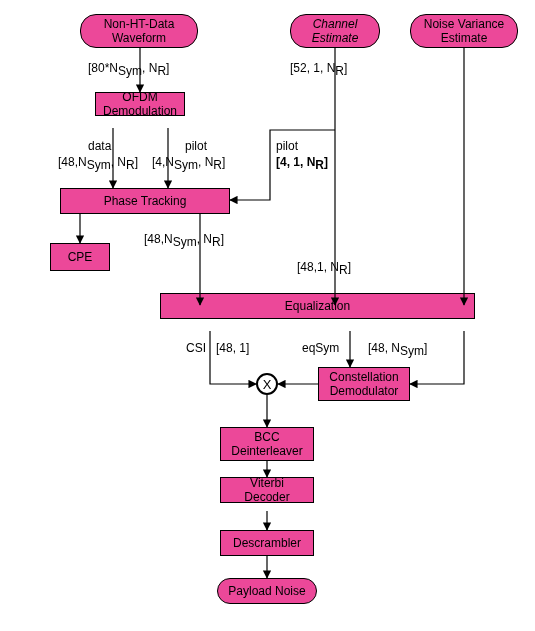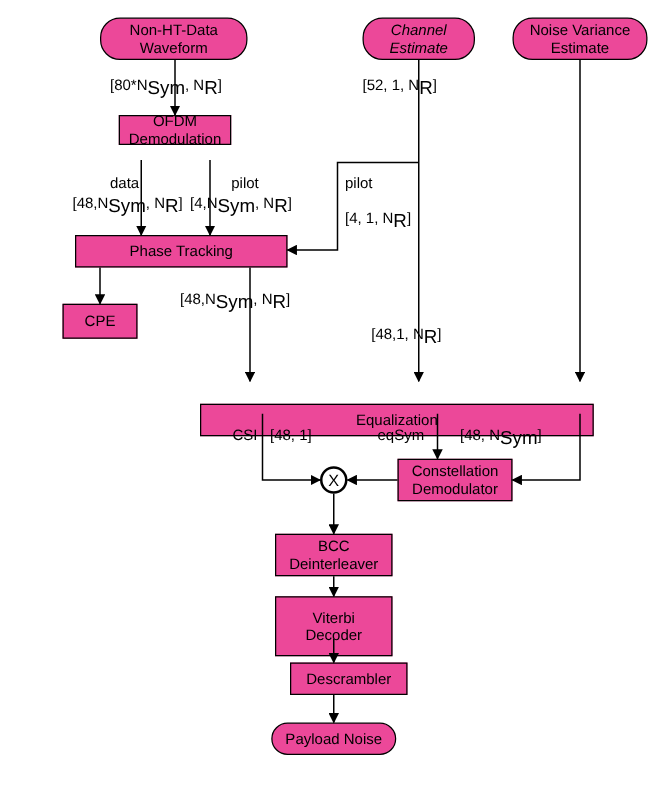--- a/index.html
+++ b/index.html
@@ -9,65 +9,65 @@
     display:flex; align-items:center; justify-content:center; line-height:1.2;
     padding:2px 4px; box-sizing:border-box;
   }
   .rounded { border-radius:16px; }
   .circle {
     position:absolute; border:2px solid #000; border-radius:50%;
     display:flex; align-items:center; justify-content:center; background:#fff;
     font-size:13px; box-sizing:border-box;
   }
   .lbl { position:absolute; white-space:nowrap; line-height:1.1; }
-  .sub { font-size:15px; vertical-align:sub; }
+  .sub { font-size:12px; vertical-align:sub; }
   svg.arrows { position:absolute; left:0; top:0; width:535px; height:631px; pointer-events:none; }
 </style>
 </head>
 <body>
 
 <div class="box rounded" style="left:80px; top:14px; width:118px; height:34px; white-space:pre;">Non-HT-Data
 Waveform</div>
 <div class="box rounded" style="left:290px; top:14px; width:90px; height:34px; white-space:pre;font-style:italic;">Channel
 Estimate</div>
 <div class="box rounded" style="left:410px; top:14px; width:108px; height:34px; white-space:pre;">Noise Variance
 Estimate</div>
 
 <div class="box" style="left:95px; top:92px; width:90px; height:24px; white-space:pre;">OFDM
 Demodulation</div>
 <div class="box" style="left:60px; top:188px; width:170px; height:26px;">Phase Tracking</div>
 <div class="box" style="left:50px; top:243px; width:60px; height:28px;">CPE</div>
-<div class="box" style="left:160px; top:323px; width:315px; height:26px;">Equalization</div>
+<div class="box" style="left:160px; top:293px; width:315px; height:26px;">Equalization</div>
 <div class="box" style="left:318px; top:367px; width:92px; height:34px; white-space:pre;">Constellation
 Demodulator</div>
 <div class="box" style="left:220px; top:427px; width:94px; height:34px; white-space:pre;">BCC
 Deinterleaver</div>
-<div class="box" style="left:220px; top:477px; width:94px; height:48px; white-space:pre;text-align:center;">Viterbi
+<div class="box" style="left:220px; top:477px; width:94px; height:26px; white-space:pre;text-align:center;">Viterbi
 Decoder</div>
-<div class="box" style="left:232px; top:530px; width:94px; height:26px;">Descrambler</div>
+<div class="box" style="left:220px; top:530px; width:94px; height:26px;">Descrambler</div>
 <div class="box rounded" style="left:217px; top:578px; width:100px; height:26px;">Payload Noise</div>
 
 <div class="circle" style="left:256px; top:373px; width:22px; height:22px;">X</div>
 
 <div class="lbl" style="left:88px; top:62px;">
   <span>[80*N</span><span class="sub">Sym</span><span>, N</span><span class="sub">R</span><span>]</span>
 </div>
 <div class="lbl" style="left:290px; top:62px;">
   <span>[52, 1, N</span><span class="sub">R</span><span>]</span>
 </div>
 <div class="lbl" style="left:88px; top:140px;">data</div>
 <div class="lbl" style="left:58px; top:156px;">
   <span>[48,N</span><span class="sub">Sym</span><span>, N</span><span class="sub">R</span><span>]</span>
 </div>
 <div class="lbl" style="left:185px; top:140px;">pilot</div>
 <div class="lbl" style="left:152px; top:156px;">
   <span>[4,N</span><span class="sub">Sym</span><span>, N</span><span class="sub">R</span><span>]</span>
 </div>
 <div class="lbl" style="left:276px; top:140px;">pilot</div>
-<div class="lbl" style="left:276px; top:168px;">
+<div class="lbl" style="left:276px; top:156px;font-weight:bold;">
   <span>[4, 1, N</span><span class="sub">R</span><span>]</span>
 </div>
 <div class="lbl" style="left:144px; top:233px;">
   <span>[48,N</span><span class="sub">Sym</span><span>, N</span><span class="sub">R</span><span>]</span>
 </div>
 <div class="lbl" style="left:297px; top:261px;">
   <span>[48,1, N</span><span class="sub">R</span><span>]</span>
 </div>
 <div class="lbl" style="left:186px; top:342px;">CSI</div>
 <div class="lbl" style="left:216px; top:342px;">[48, 1]</div>

